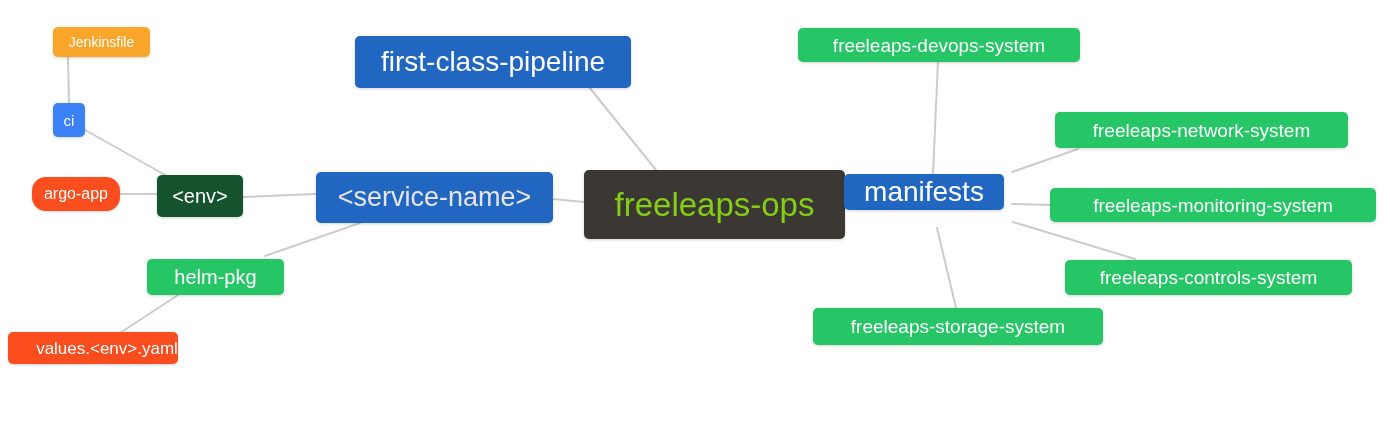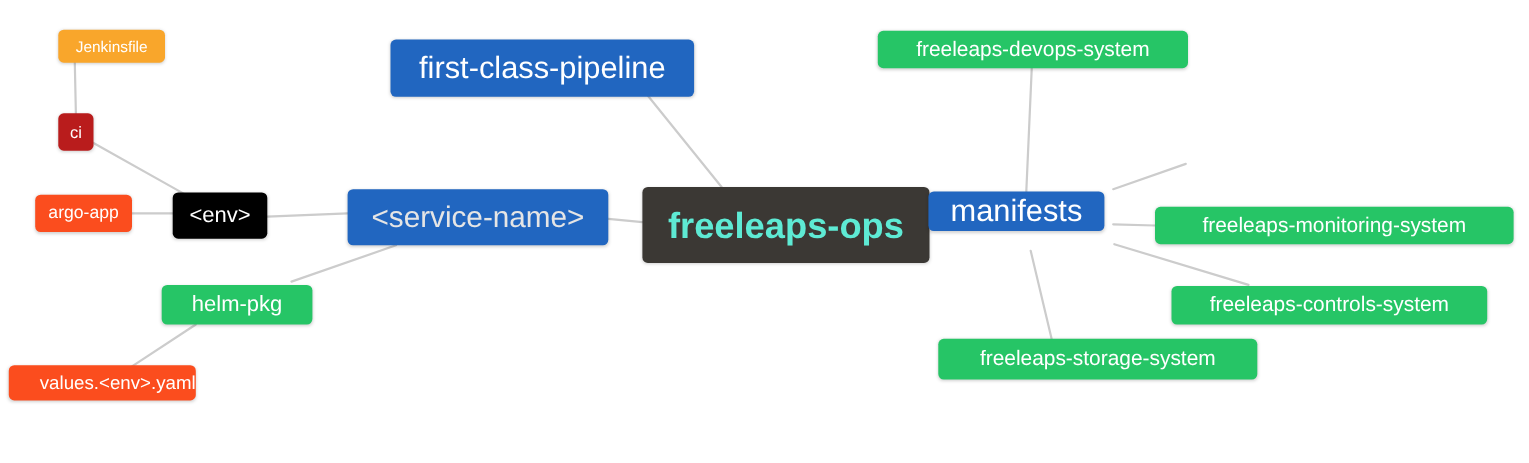--- a/index.html
+++ b/index.html
@@ -52,26 +52,27 @@
       <line x1="589" y1="87" x2="656" y2="170" stroke="#cccccc" stroke-width="2" stroke-linecap="round"></line>
       <line x1="847" y1="203" x2="852" y2="202" stroke="#cccccc" stroke-width="2" stroke-linecap="round"></line>
       <line x1="933" y1="174" x2="938" y2="61" stroke="#cccccc" stroke-width="2" stroke-linecap="round"></line>
       <line x1="1012" y1="172" x2="1078" y2="149" stroke="#cccccc" stroke-width="2" stroke-linecap="round"></line>
       <line x1="1012" y1="204" x2="1050" y2="205" stroke="#cccccc" stroke-width="2" stroke-linecap="round"></line>
       <line x1="1013" y1="222" x2="1135" y2="259" stroke="#cccccc" stroke-width="2" stroke-linecap="round"></line>
       <line x1="937" y1="228" x2="956" y2="308" stroke="#cccccc" stroke-width="2" stroke-linecap="round"></line>
     </svg>
 
 <div class="node" style="left: 20px; top: 27px; width: 97px; height: 30px; font-size: 14px; background: rgb(249, 166, 43); color: rgb(255, 255, 255); margin-left: 33px;">Jenkinsfile</div>
-    <div class="node" style="left: 53px; top: 103px; width: 32px; height: 34px; font-size: 15px; background: #b91c1c; color: rgb(255, 255, 255);">ci</div>
-    <div class="node" style="left: 32px; top: 177px; width: 88px; height: 34px; font-size: 16px; background: rgb(251, 77, 30); color: rgb(255, 255, 255);">argo-app</div>
-    <div class="node" style="left: 157px; top: 175px; width: 86px; height: 42px; font-size: 20px; background: #000000; color: rgb(255, 255, 255);">&lt;env&gt;</div>
+    <div class="node" style="left: 53px; top: 103px; width: 32px; height: 34px; font-size: 15px; background: #3b82f6; color: rgb(255, 255, 255);">ci</div>
+    <div class="node" style="left: 32px; top: 177px; width: 88px; height: 34px; font-size: 16px; background: rgb(251, 77, 30); color: rgb(255, 255, 255); border-radius: 14px;">argo-app</div>
+    <div class="node" style="left: 157px; top: 175px; width: 86px; height: 42px; font-size: 20px; background: #14532d; color: rgb(255, 255, 255);">&lt;env&gt;</div>
     <div class="node" style="left: 147px; top: 259px; width: 137px; height: 36px; font-size: 20px; background: rgb(38, 197, 102); color: rgb(255, 255, 255);">helm-pkg</div>
     <div class="node" style="left: 8px; top: 332px; width: 170px; height: 32px; font-size: 17px; background: rgb(251, 77, 30); color: rgb(255, 255, 255); padding-left: 28px;">values.&lt;env&gt;.yaml</div>
     <div class="node" style="left: 315px; top: 36px; width: 276px; height: 52px; font-size: 28px; background: rgb(33, 102, 192); color: rgb(255, 255, 255); margin-left: 40px;">first-class-pipeline</div>
     <div class="node" style="left: 316px; top: 172px; width: 237px; height: 51px; font-size: 27px; background: rgb(33, 102, 192); color: #e5e5e5;">&lt;service-name&gt;</div>
-    <div class="node" style="left: 584px; top: 170px; width: 261px; height: 69px; font-size: 33px; background: rgb(59, 56, 52); color: #5eead4; font-weight: bold;">freeleaps-ops</div>
+    <div class="node" style="left: 584px; top: 170px; width: 261px; height: 69px; font-size: 33px; background: rgb(59, 56, 52); color: #84cc16;">freeleaps-ops</div>
     <div class="node" style="left: 844px; top: 174px; width: 160px; height: 36px; font-size: 28px; background: rgb(33, 102, 192); color: rgb(255, 255, 255);">manifests</div>
     <div class="node" style="left: 798px; top: 28px; width: 282px; height: 34px; font-size: 19px; background: rgb(38, 197, 102); color: rgb(255, 255, 255);">freeleaps-devops-system</div>
+    <div class="node" style="left: 1055px; top: 112px; width: 293px; height: 36px; font-size: 19px; background: rgb(38, 197, 102); color: rgb(255, 255, 255);">freeleaps-network-system</div>
     <div class="node" style="left: 1050px; top: 188px; width: 326px; height: 34px; font-size: 19px; background: rgb(38, 197, 102); color: rgb(255, 255, 255);">freeleaps-monitoring-system</div>
     <div class="node" style="left: 1065px; top: 260px; width: 287px; height: 35px; font-size: 19px; background: rgb(38, 197, 102); color: rgb(255, 255, 255);">freeleaps-controls-system</div>
-    <div class="node" style="left: 813px; top: 308px; width: 290px; height: 37px; font-size: 19px; background: rgb(38, 197, 102); color: rgb(255, 255, 255); margin-left: 40px;">freeleaps-storage-system</div>
+    <div class="node" style="left: 813px; top: 308px; width: 290px; height: 37px; font-size: 19px; background: rgb(38, 197, 102); color: rgb(255, 255, 255);">freeleaps-storage-system</div>
   </div>
 
 </body></html>

